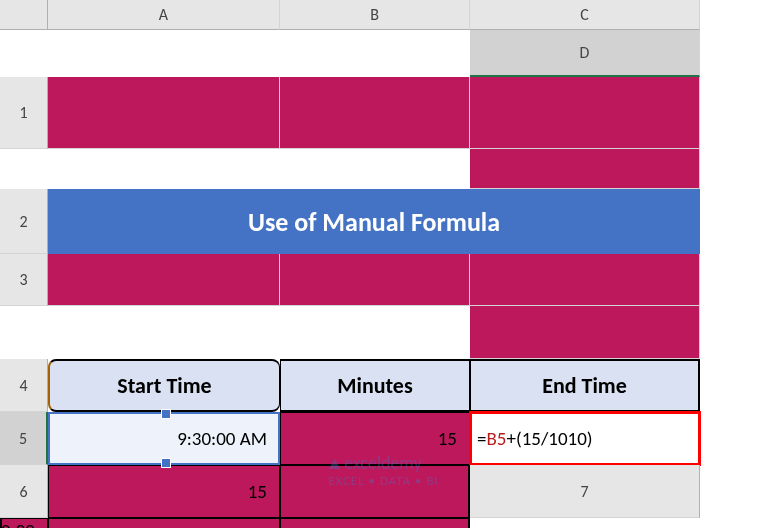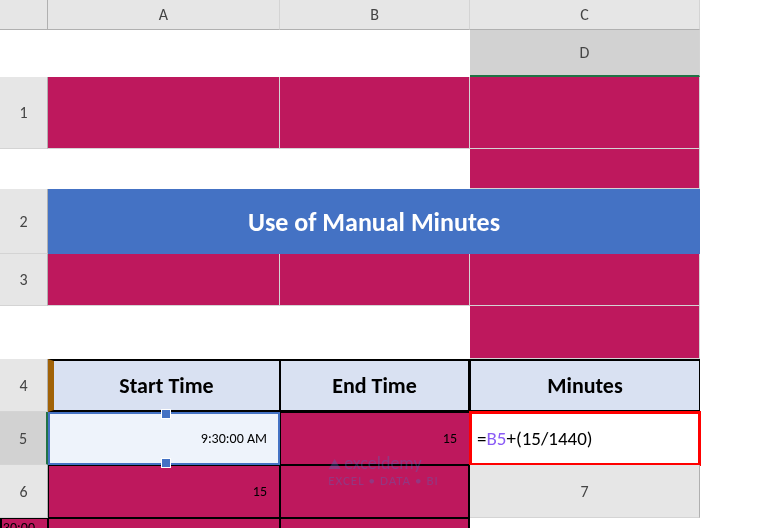--- a/index.html
+++ b/index.html
@@ -67,25 +67,25 @@
     }
     .table-header {
       background: #d9e1f2;
       font-weight: bold;
       font-size: 22px;
       justify-content: center;
       border: 2px solid #000;
       border-right: 1px solid #000;
       border-left: 1px solid #000;
     }
-    .table-header.first { border-left: 6px solid #a16207; }
+    .table-header.first { border-left: 2px solid #a16207; border-radius: 8px; }
     .table-header.last { border-right: 2px solid #000; }
     .data-cell {
       border: 1px solid #000;
-      font-size: 14px;
+      font-size: 19px;
       justify-content: flex-end;
       padding-right: 12px;
       padding-left: 24px;
     }
     .data-cell.first { border-left: 2px solid #000; }
     .data-cell.last { border-right: 2px solid #000; }
     .selected-source {
       background: #eef3fb;
       position: relative;
       outline: 2px solid #4472c4;
@@ -104,21 +104,21 @@
     .selected-handles::after { bottom: -4px; left: 50%; margin-left: -4px; }
     .formula-cell {
       outline: 3px solid #ff0000;
       outline-offset: -2px;
       justify-content: flex-start;
       padding-left: 6px;
       font-size: 19px;
       background: #fff;
     }
     .formula-text .eq { color: #000; }
-    .formula-text .ref { color: #8b5cf6; font-weight: 500; }
+    .formula-text .ref { color: #b91c1c; font-weight: 500; }
     .formula-text .op { color: #000; }
     .watermark {
       position: absolute;
       bottom: 40px;
       left: 50%;
       transform: translateX(-50%);
       color: #4472c4;
       opacity: 0.35;
       font-size: 18px;
       text-align: left;
@@ -151,39 +151,39 @@
   <div class="cell col-header">C</div>
   <div class="cell col-header active" style="grid-column:4;">D</div>
 
   <div class="cell row-header">1</div>
   <div class="cell"></div>
   <div class="cell"></div>
   <div class="cell"></div>
   <div class="cell" style="grid-column:4;"></div>
 
   <div class="cell row-header">2</div>
-  <div class="cell title-banner">Use of Manual Minutes</div>
+  <div class="cell title-banner">Use of Manual Formula</div>
 
   <div class="cell row-header">3</div>
   <div class="cell"></div>
   <div class="cell"></div>
   <div class="cell"></div>
   <div class="cell" style="grid-column:4;"></div>
 
   <div class="cell row-header">4</div>
   <div class="cell table-header first">Start Time</div>
+  <div class="cell table-header">Minutes</div>
   <div class="cell table-header last">End Time</div>
-  <div class="cell table-header">Minutes</div>
 
   <div class="cell row-header active">5</div>
   <div class="cell data-cell first selected-source selected-handles">9:30:00 AM</div>
   <div class="cell data-cell">15</div>
   <div class="cell data-cell last formula-cell">
     <span class="formula-text">
-      <span class="eq">=</span><span class="ref">B5</span><span class="op">+(15/1440)</span>
+      <span class="eq">=</span><span class="ref">B5</span><span class="op">+(15/1010)</span>
     </span>
   </div>
 
   <div class="cell row-header">6</div>
   <div class="cell data-cell">15</div>
   <div class="cell data-cell last"></div>
 
   <div class="cell row-header">7</div>
   <div class="cell data-cell first">10:30:00 AM</div>
   <div class="cell data-cell">15</div>

